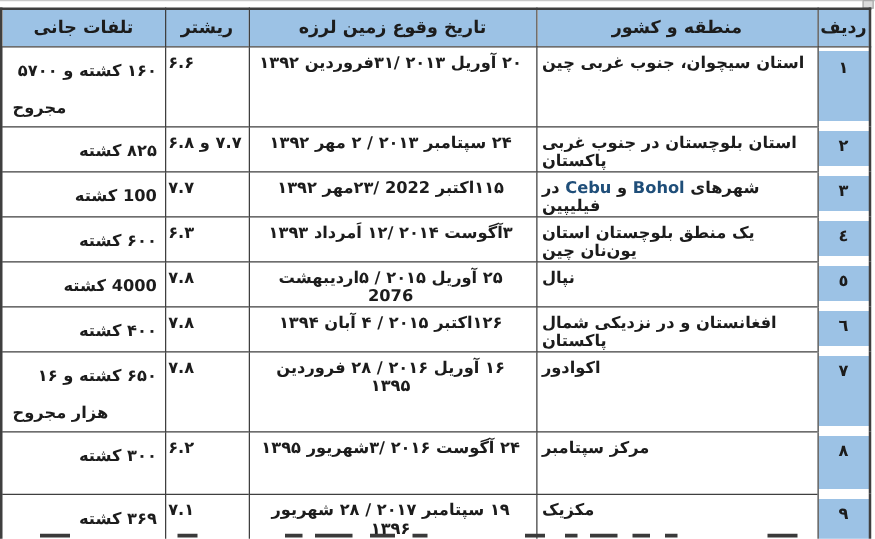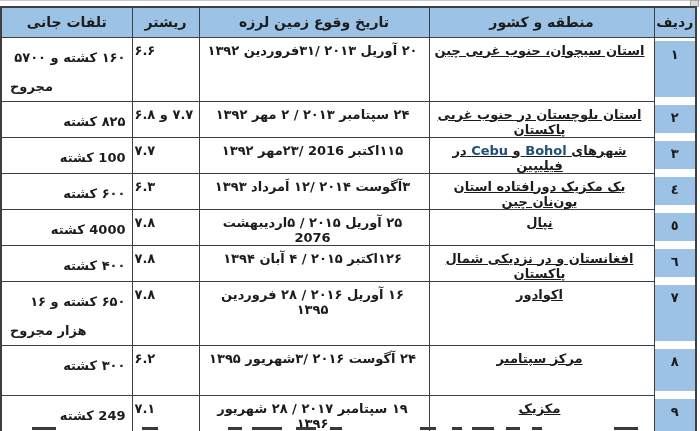--- a/index.html
+++ b/index.html
@@ -44,21 +44,21 @@
   td.numcell {
     border-top: none;
     border-bottom: none;
     background: var(--header-bg, #9cc2e5);
     background-clip: content-box;
     padding: 4px 0;
     text-align: center;
   }
   td.numcell .num { margin-top: 5px; }
 
-  td.regioncell { text-align: center; padding: 5px 8px 0 4px; text-decoration: underline; }
+  td.regioncell { text-align: left; padding: 5px 8px 0 4px; }
   td.datecell   { text-align: center; padding: 5px 7px 0 4px; margin-left: 13px; }
   td.richtercell{ text-align: left; padding: 5px 2px 0 2px; }
   td.cascell    { text-align: right; padding: 5px 6px 0 6px; line-height: 29px; }
   td.cascell .line2 { text-align: left; padding-left: 2px; }
 
   .latin { color: var(--latin-col, #1f4e79); }
 
   
   .rh30 { height: 30px; } .rh33 { height: 33px; } .rh50 { height: 50px; }
   .rh52 { height: 52px; } .rh64 { height: 64px; }
@@ -116,32 +116,32 @@
     <td class="cascell">
             <div>۸۲۵ کشته</div>
           </td>
   </tr>
 
   <tr class="rh30">
     <td class="numcell">
             <div class="num">۳</div>
           </td>
     <td class="regioncell"><span>شهرهای</span> <span class="latin">Bohol</span> <span>و</span> <span class="latin">Cebu</span> <span>در فیلیپین</span></td>
-    <td class="datecell">۱۱۵اکتبر 2016 /۲۳مهر ۱۳۹۲</td>
+    <td class="datecell">۱۱۵اکتبر 2022 /۲۳مهر ۱۳۹۲</td>
     <td class="richtercell">۷.۷</td>
     <td class="cascell">
             <div>100 کشته</div>
           </td>
   </tr>
 
   <tr class="rh33">
     <td class="numcell">
             <div class="num">٤</div>
           </td>
-    <td class="regioncell">یک مکزیک دورافتاده استان یون‌نان چین</td>
+    <td class="regioncell">یک منطق بلوچستان استان یون‌نان چین</td>
     <td class="datecell">۳آگوست ۲۰۱۴ /۱۲ اَمرداد ۱۳۹۳</td>
     <td class="richtercell">۶.۳</td>
     <td class="cascell">
             <div>۶۰۰ کشته</div>
           </td>
   </tr>
 
   <tr class="rh30">
     <td class="numcell">
             <div class="num">٥</div>
@@ -192,21 +192,21 @@
   </tr>
 
   <tr class="rh64">
     <td class="numcell">
             <div class="num">۹</div>
           </td>
     <td class="regioncell">مکزیک</td>
     <td class="datecell">۱۹ سپتامبر ۲۰۱۷ / ۲۸ شهریور ۱۳۹۶</td>
     <td class="richtercell">۷.۱</td>
     <td class="cascell">
-            <div>249 کشته</div>
+            <div>۳۶۹ کشته</div>
           </td>
   </tr>
 </tbody>
     </table>
 </div>
 
 <div class="caption-frag">
   <i style="left:32px;  width:24px;"></i>
   <i style="left:142px; width:16px;"></i>
   <i style="left:228px; width:14px;"></i>

